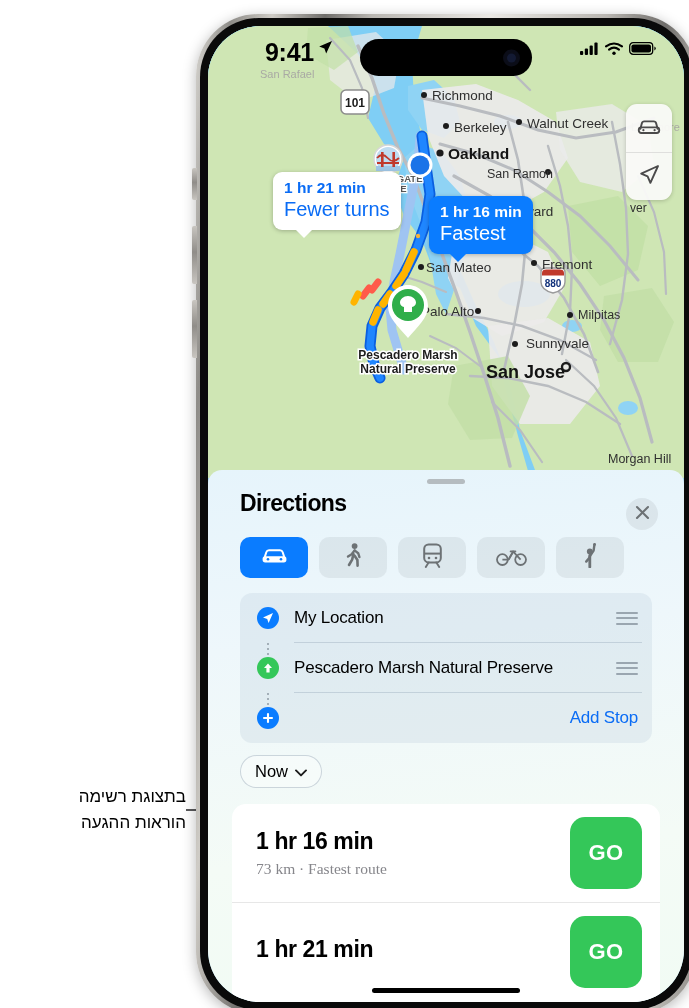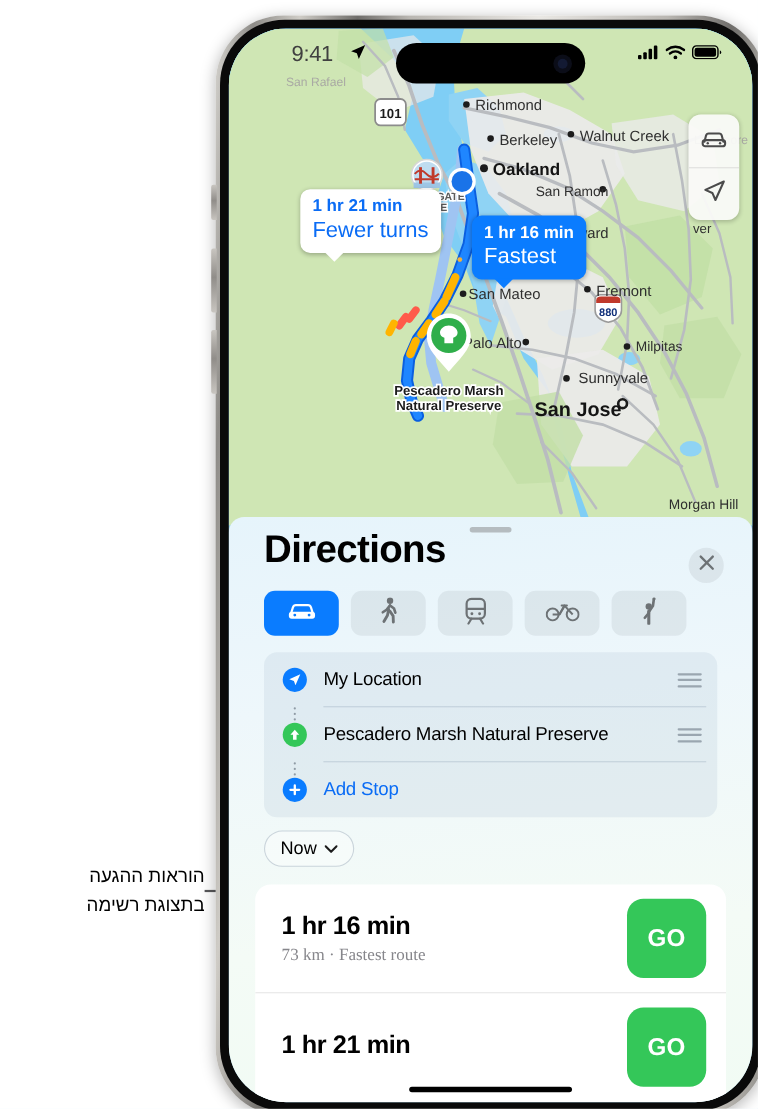--- a/index.html
+++ b/index.html
@@ -80,21 +80,21 @@
 
   
   .statusbar {
     position: absolute; left: 0; top: 0;
     width: 476px; height: 50px;
     z-index: 40;
     pointer-events: none;
   }
   .sb-time {
     position: absolute; left: 57px; top: 12px;
-    font-size: 20px; font-weight: normal; color: #404040;
+    font-size: 25px; font-weight: bold; color: #000000;
     letter-spacing: -.3px;
   }
   .sb-loc { position: absolute; left: 110px; top: 14px; }
   .sb-right {
     position: absolute; right: 28px; top: 15px;
     display: flex; align-items: center; gap: 6px;
   }
   .dyn-island {
     position: absolute; left: 50%; top: 13px;
     transform: translateX(-50%);
@@ -171,22 +171,22 @@
     z-index: 35;
     overflow: hidden;
   }
   .grabber {
     position: absolute; left: 50%; top: 9px;
     transform: translateX(-50%);
     width: 38px; height: 5px; border-radius: 3px;
     background: #b5bcc0;
   }
   .sheet-title {
-    position: absolute; left: 32px; top: 10px;
-    font-size: 35px; font-weight: bold; color: #000;
+    position: absolute; left: 32px; top: 20px;
+    font-size: 23px; font-weight: bold; color: #000;
     letter-spacing: -.6px;
   }
   .close-btn {
     position: absolute; right: 26px; top: 28px;
     width: 32px; height: 32px; border-radius: 50%;
     background: rgba(120,125,130,.13);
     display: flex; align-items: center; justify-content: center;
   }
 
   
@@ -206,21 +206,21 @@
     position: absolute; left: 32px; top: 123px;
     width: 412px;
     background: rgba(185,205,220,.28);
     border-radius: 12px;
     padding: 0 0 0 0;
   }
   .field-row {
     position: relative;
     height: 50px;
     display: flex; align-items: center;
-    padding-left: 54px; padding-right: 14px;
+    padding-left: 54px; padding-right: 14px; justify-content: flex-end;
   }
   .field-row .sep {
     position: absolute; left: 54px; right: 10px; bottom: 0;
     height: 1px; background: rgba(120,140,160,.28);
   }
   .field-dot {
     position: absolute; left: 17px; top: 50%;
     transform: translateY(-50%);
     width: 22px; height: 22px; border-radius: 50%;
     display: flex; align-items: center; justify-content: center;
@@ -302,22 +302,22 @@
     background: #000;
     z-index: 60;
   }
 </style>
 </head>
 <body>
 
 <div id="stage">
 
   <div class="callout-text">
+    <div>בתצוגת רשימה</div>
     <div>הוראות ההגעה</div>
-    <div>בתצוגת רשימה</div>
   </div>
   <div class="callout-line"></div>
   <div class="callout-elbow"></div>
 
   <div class="phone-frame"></div>
   <div class="phone-body"></div>
   <div class="btn-side btn-silent"></div>
   <div class="btn-side btn-volup"></div>
   <div class="btn-side btn-voldn"></div>
 

